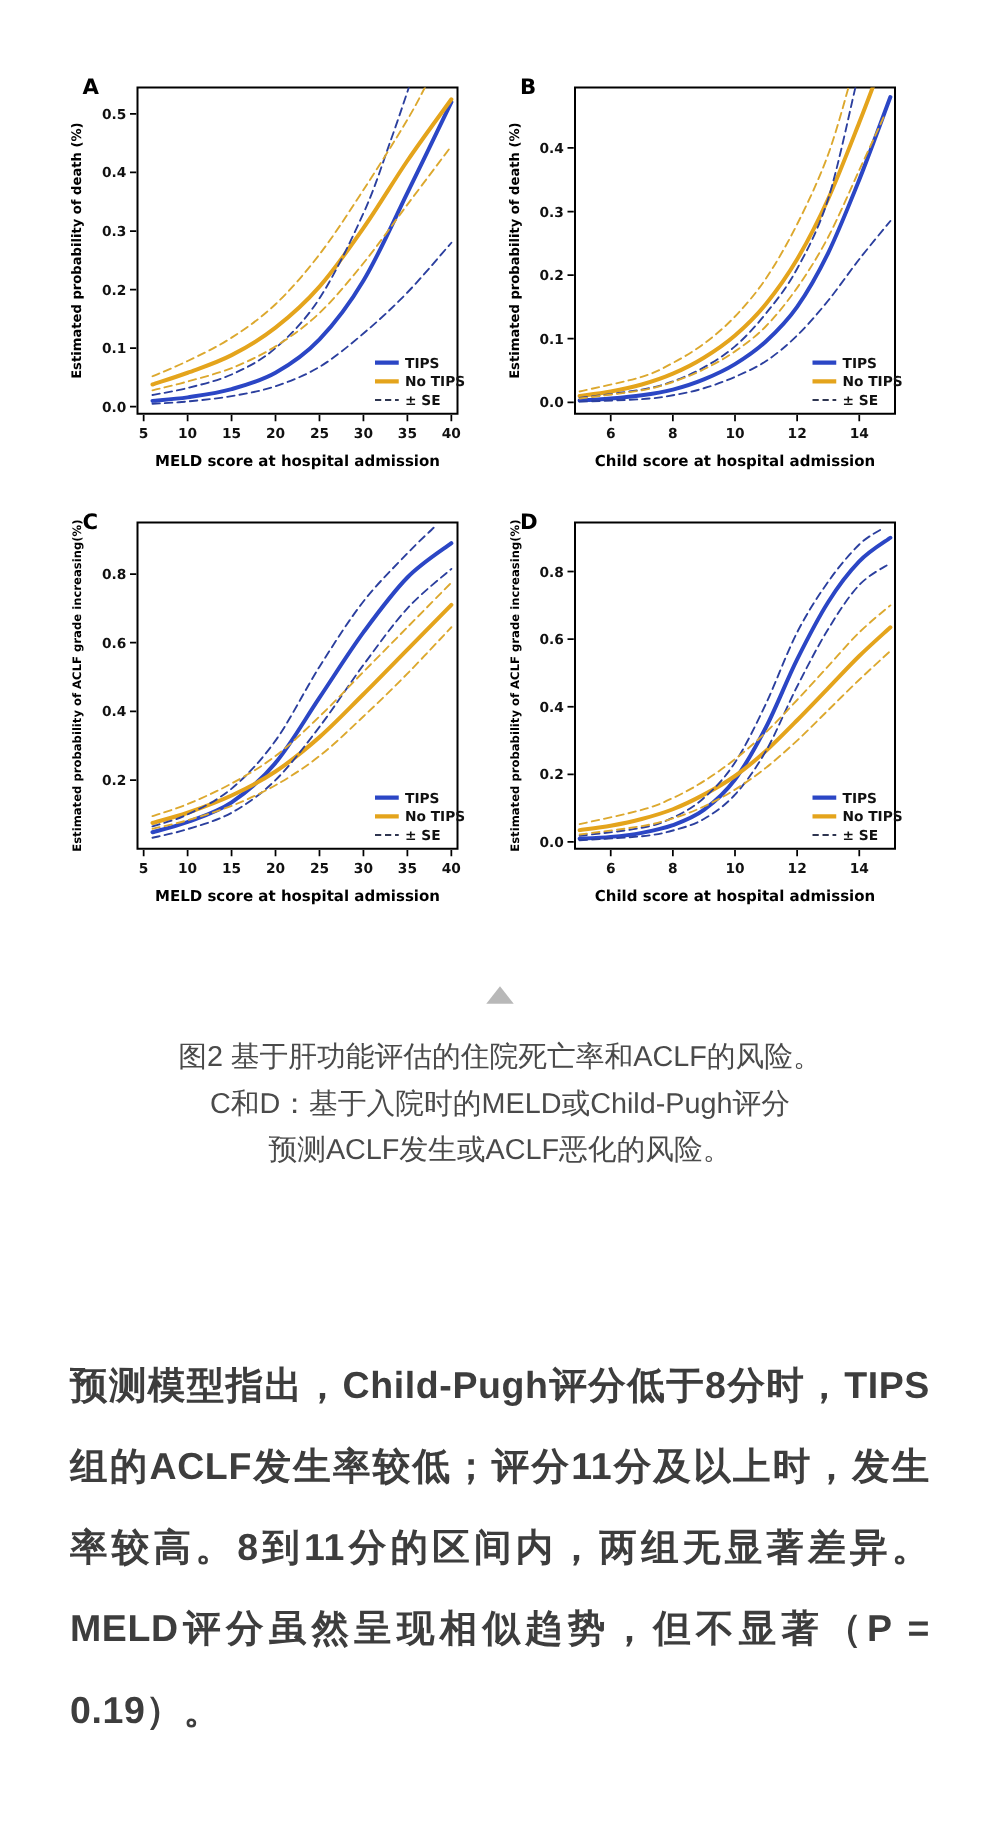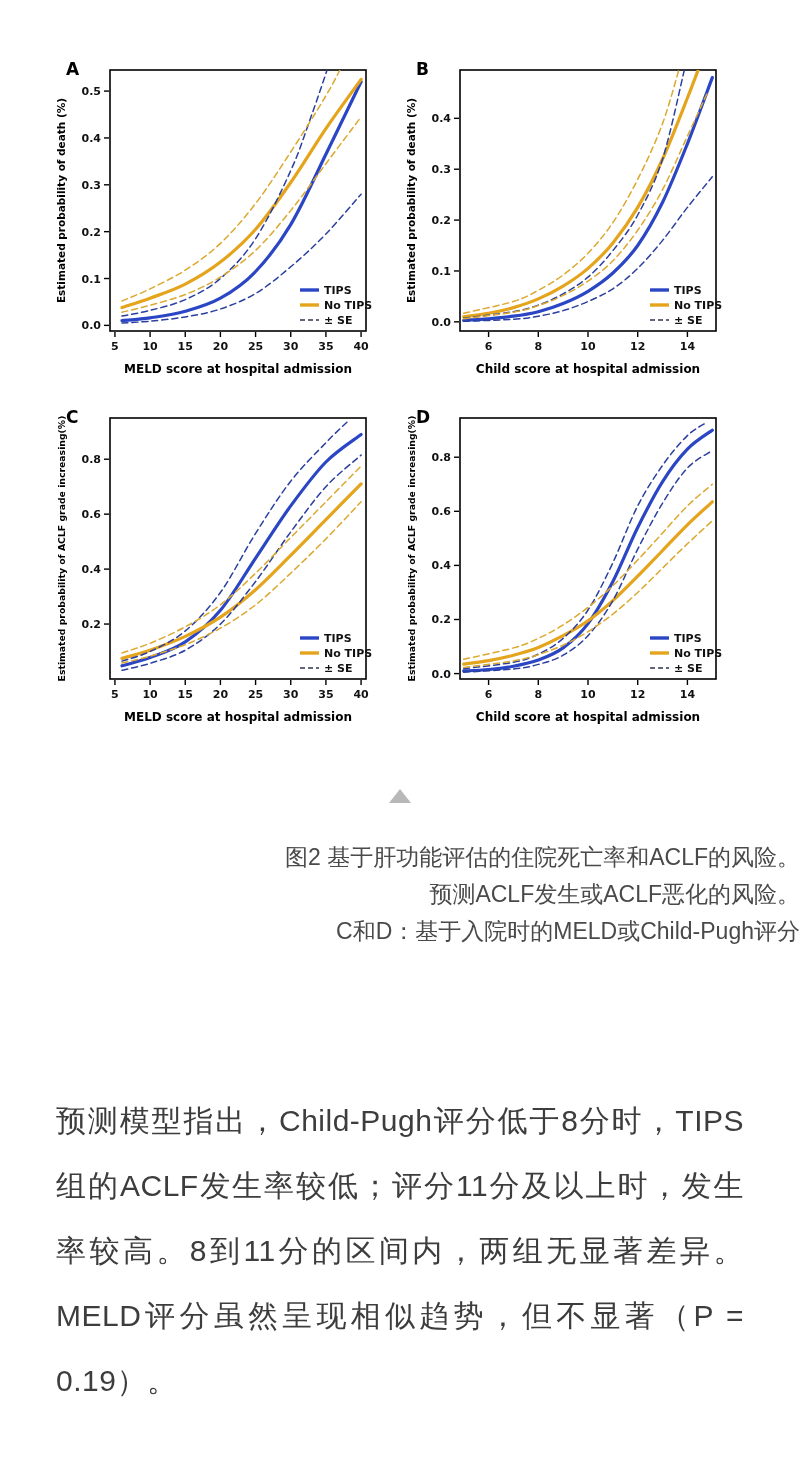--- a/index.html
+++ b/index.html
@@ -2,21 +2,21 @@
 <html><head>
 <meta charset="utf-8">
 <style>
   html,body{margin:0;padding:0;}
   body{width:800px;height:1478px;background:#ffffff;overflow:hidden;
        font-family:"Liberation Sans","DejaVu Sans",sans-serif;}
   .figure-grid{display:grid;grid-template-columns:350px 350px;row-gap:8px;padding:55px 0 0 53px;}
   .chart{width:350px;height:340px;}
   .triangle{width:0;height:0;border-left:11px solid transparent;border-right:11px solid transparent;
             border-bottom:14px solid #b8b8b8;margin:46px auto 0 auto;}
-  .caption{margin-top:36px;text-align:right;font-size:23px;line-height:37px;color:#4a4a4a;}
+  .caption{margin-top:24px;text-align:center;font-size:23px;line-height:37px;color:#4a4a4a;}
   .cap-line{display:block;}
   .body-text{margin:138px 56px 0 56px;font-size:30px;line-height:65px;color:#3d3d3d;
              text-align:justify;letter-spacing:0.5px;}
   svg text{font-family:"DejaVu Sans","Liberation Sans",sans-serif;}
 </style>
 </head>
 <body>
 
 <div>
 
@@ -204,19 +204,19 @@
           <text x="271" y="269" font-size="11" font-weight="bold" fill="#111111">± SE</text>
           <text x="185" y="318" font-size="12" font-weight="bold" text-anchor="middle" fill="#000">Child score at hospital admission</text>
           <text text-anchor="middle" font-size="9.3" font-weight="bold" fill="#000" transform="translate(12 145.5) rotate(-90)">Estimated probability of ACLF grade increasing(%)</text>
         </svg></div>
   </div>
 
   <div class="triangle" style="border-bottom-color: rgb(184, 184, 184);"></div>
 
   <div class="caption" style="color: rgb(74, 74, 74);">
     <span class="cap-line">图2 基于肝功能评估的住院死亡率和ACLF的风险。</span>
+    <span class="cap-line">C和D：基于入院时的MELD或Child-Pugh评分</span>
     <span class="cap-line">预测ACLF发生或ACLF恶化的风险。</span>
-    <span class="cap-line">C和D：基于入院时的MELD或Child-Pugh评分</span>
   </div>
 
-  <p class="body-text" style="color: rgb(61, 61, 61);">预测模型指出，Child-Pugh评分低于8分时，TIPS组的ACLF发生率较低；评分11分及以上时，发生率较高。8到11分的区间内，两组无显著差异。MELD评分虽然呈现相似趋势，但不显著（P = 0.19）。</p>
+  <p class="body-text" style="color: rgb(61, 61, 61); font-weight: bold;">预测模型指出，Child-Pugh评分低于8分时，TIPS组的ACLF发生率较低；评分11分及以上时，发生率较高。8到11分的区间内，两组无显著差异。MELD评分虽然呈现相似趋势，但不显著（P = 0.19）。</p>
 
 </div>
 
 </body></html>

